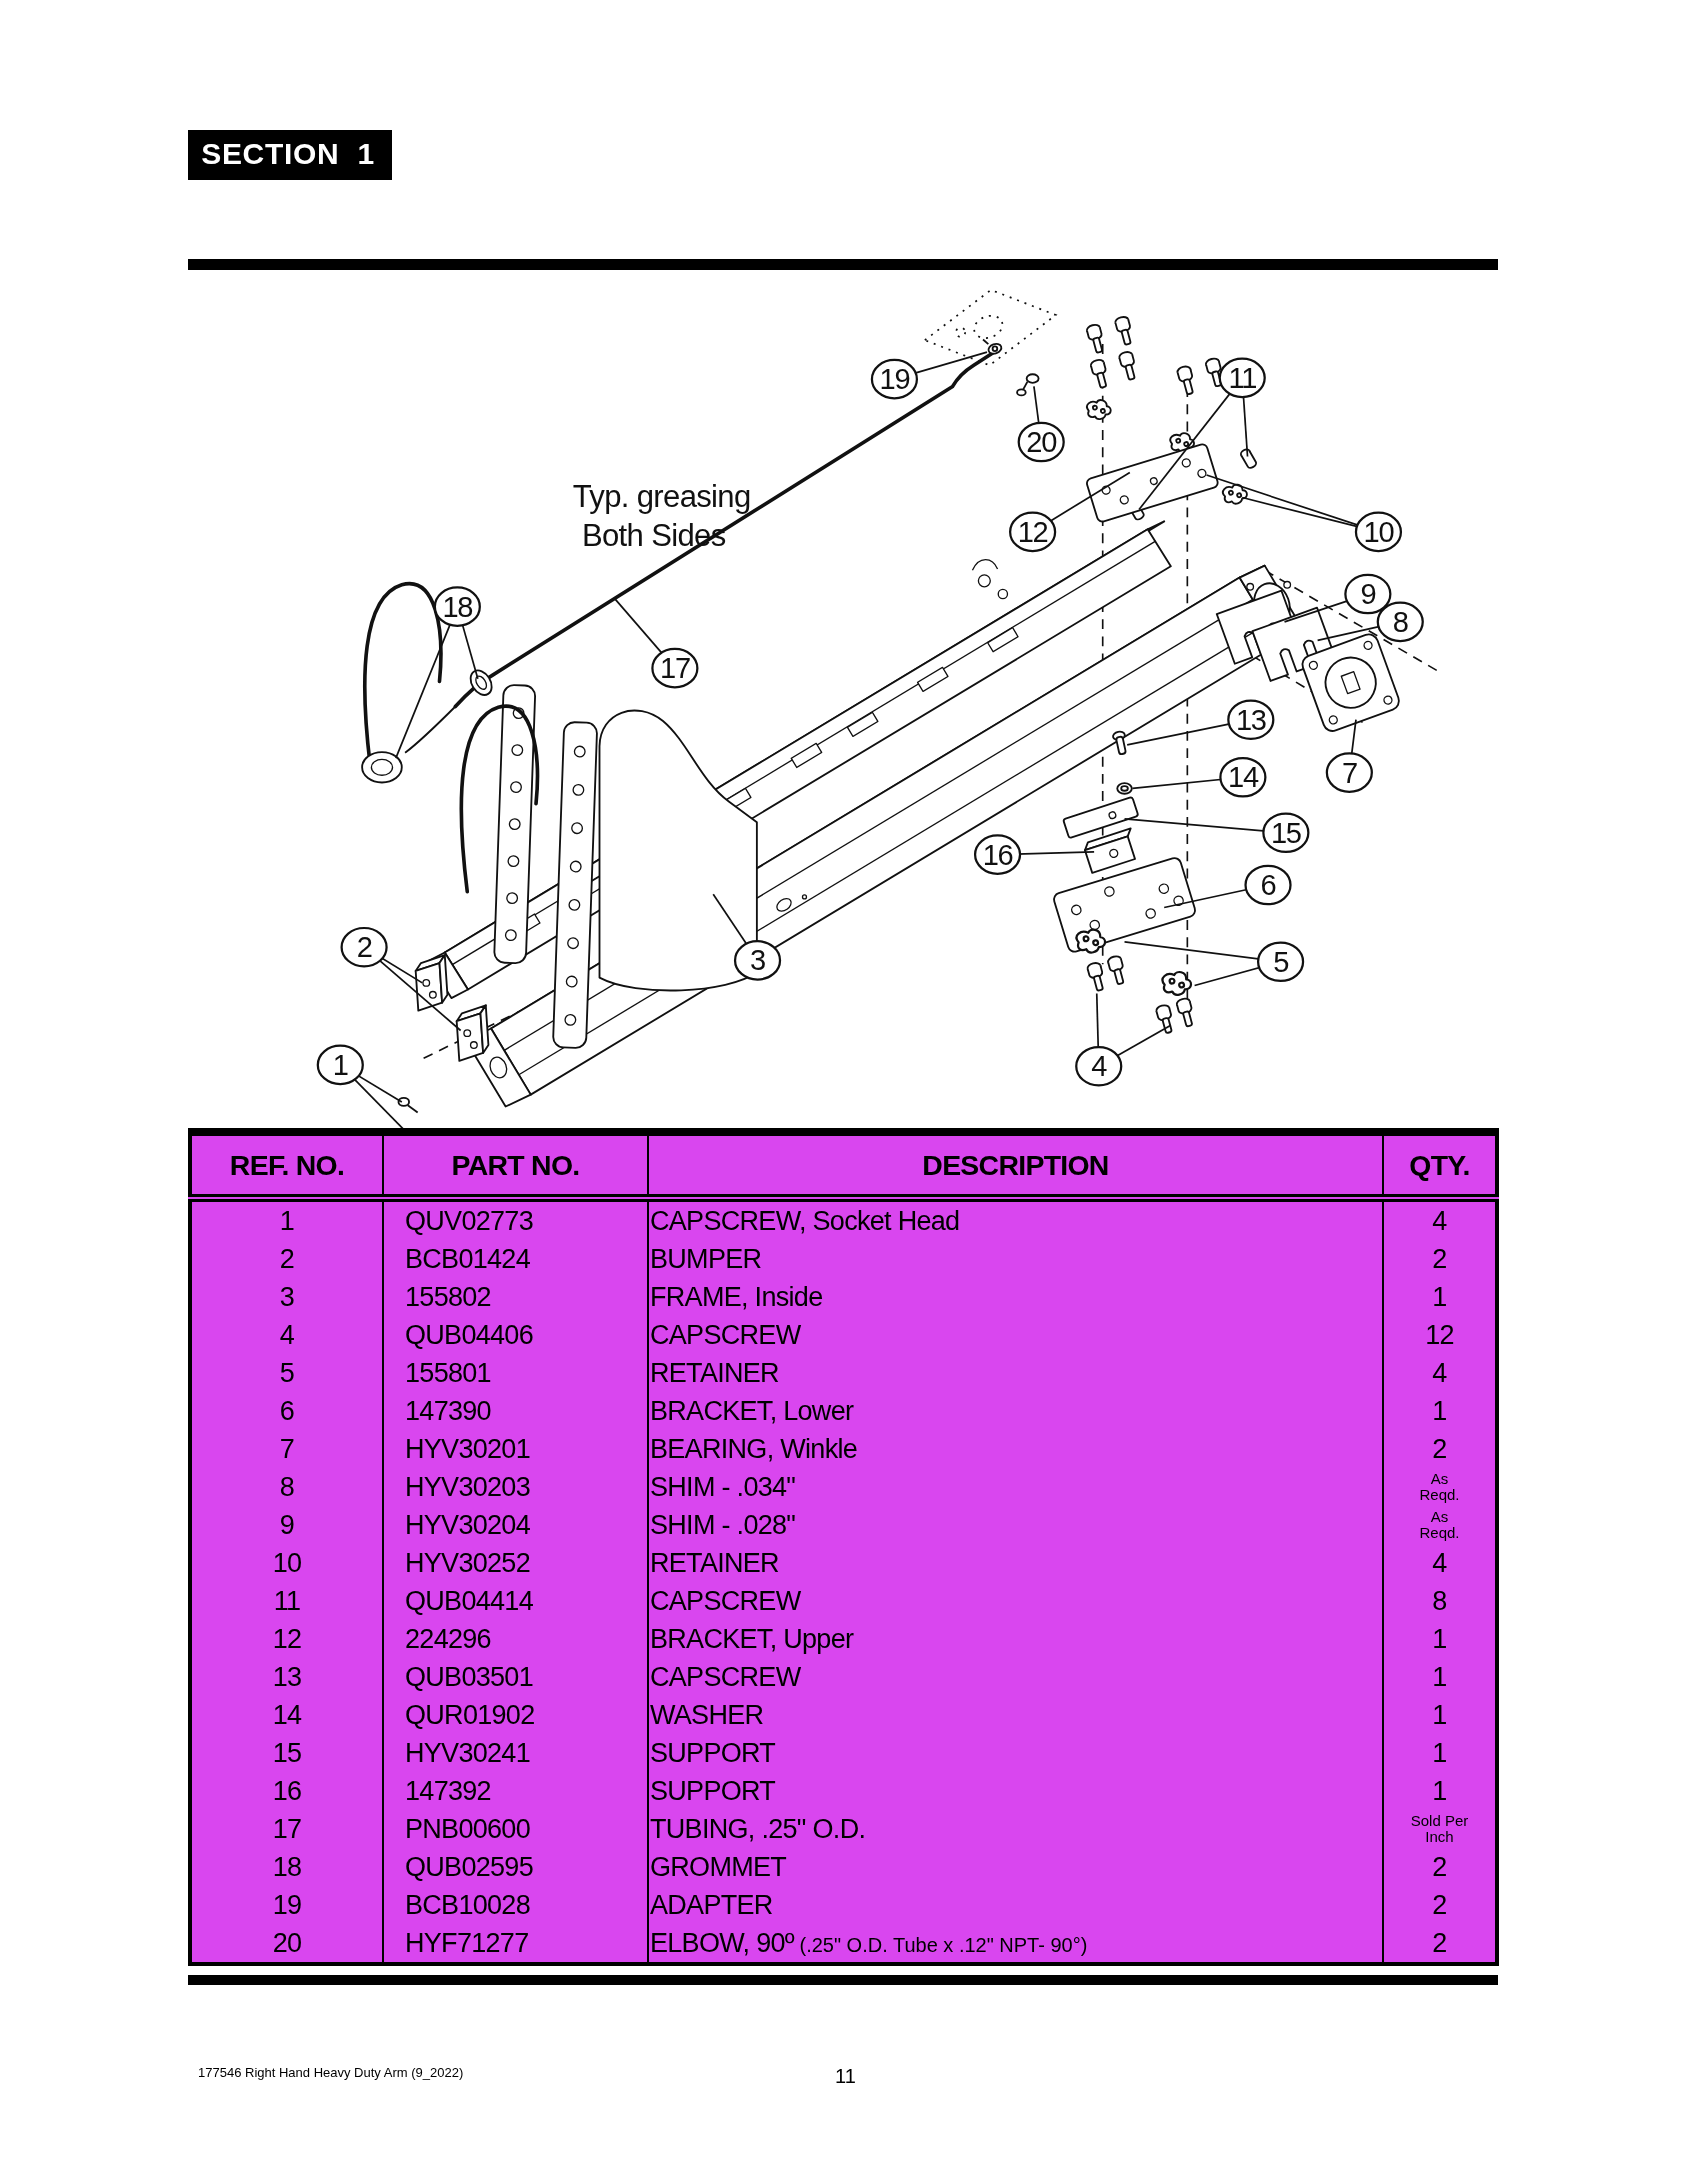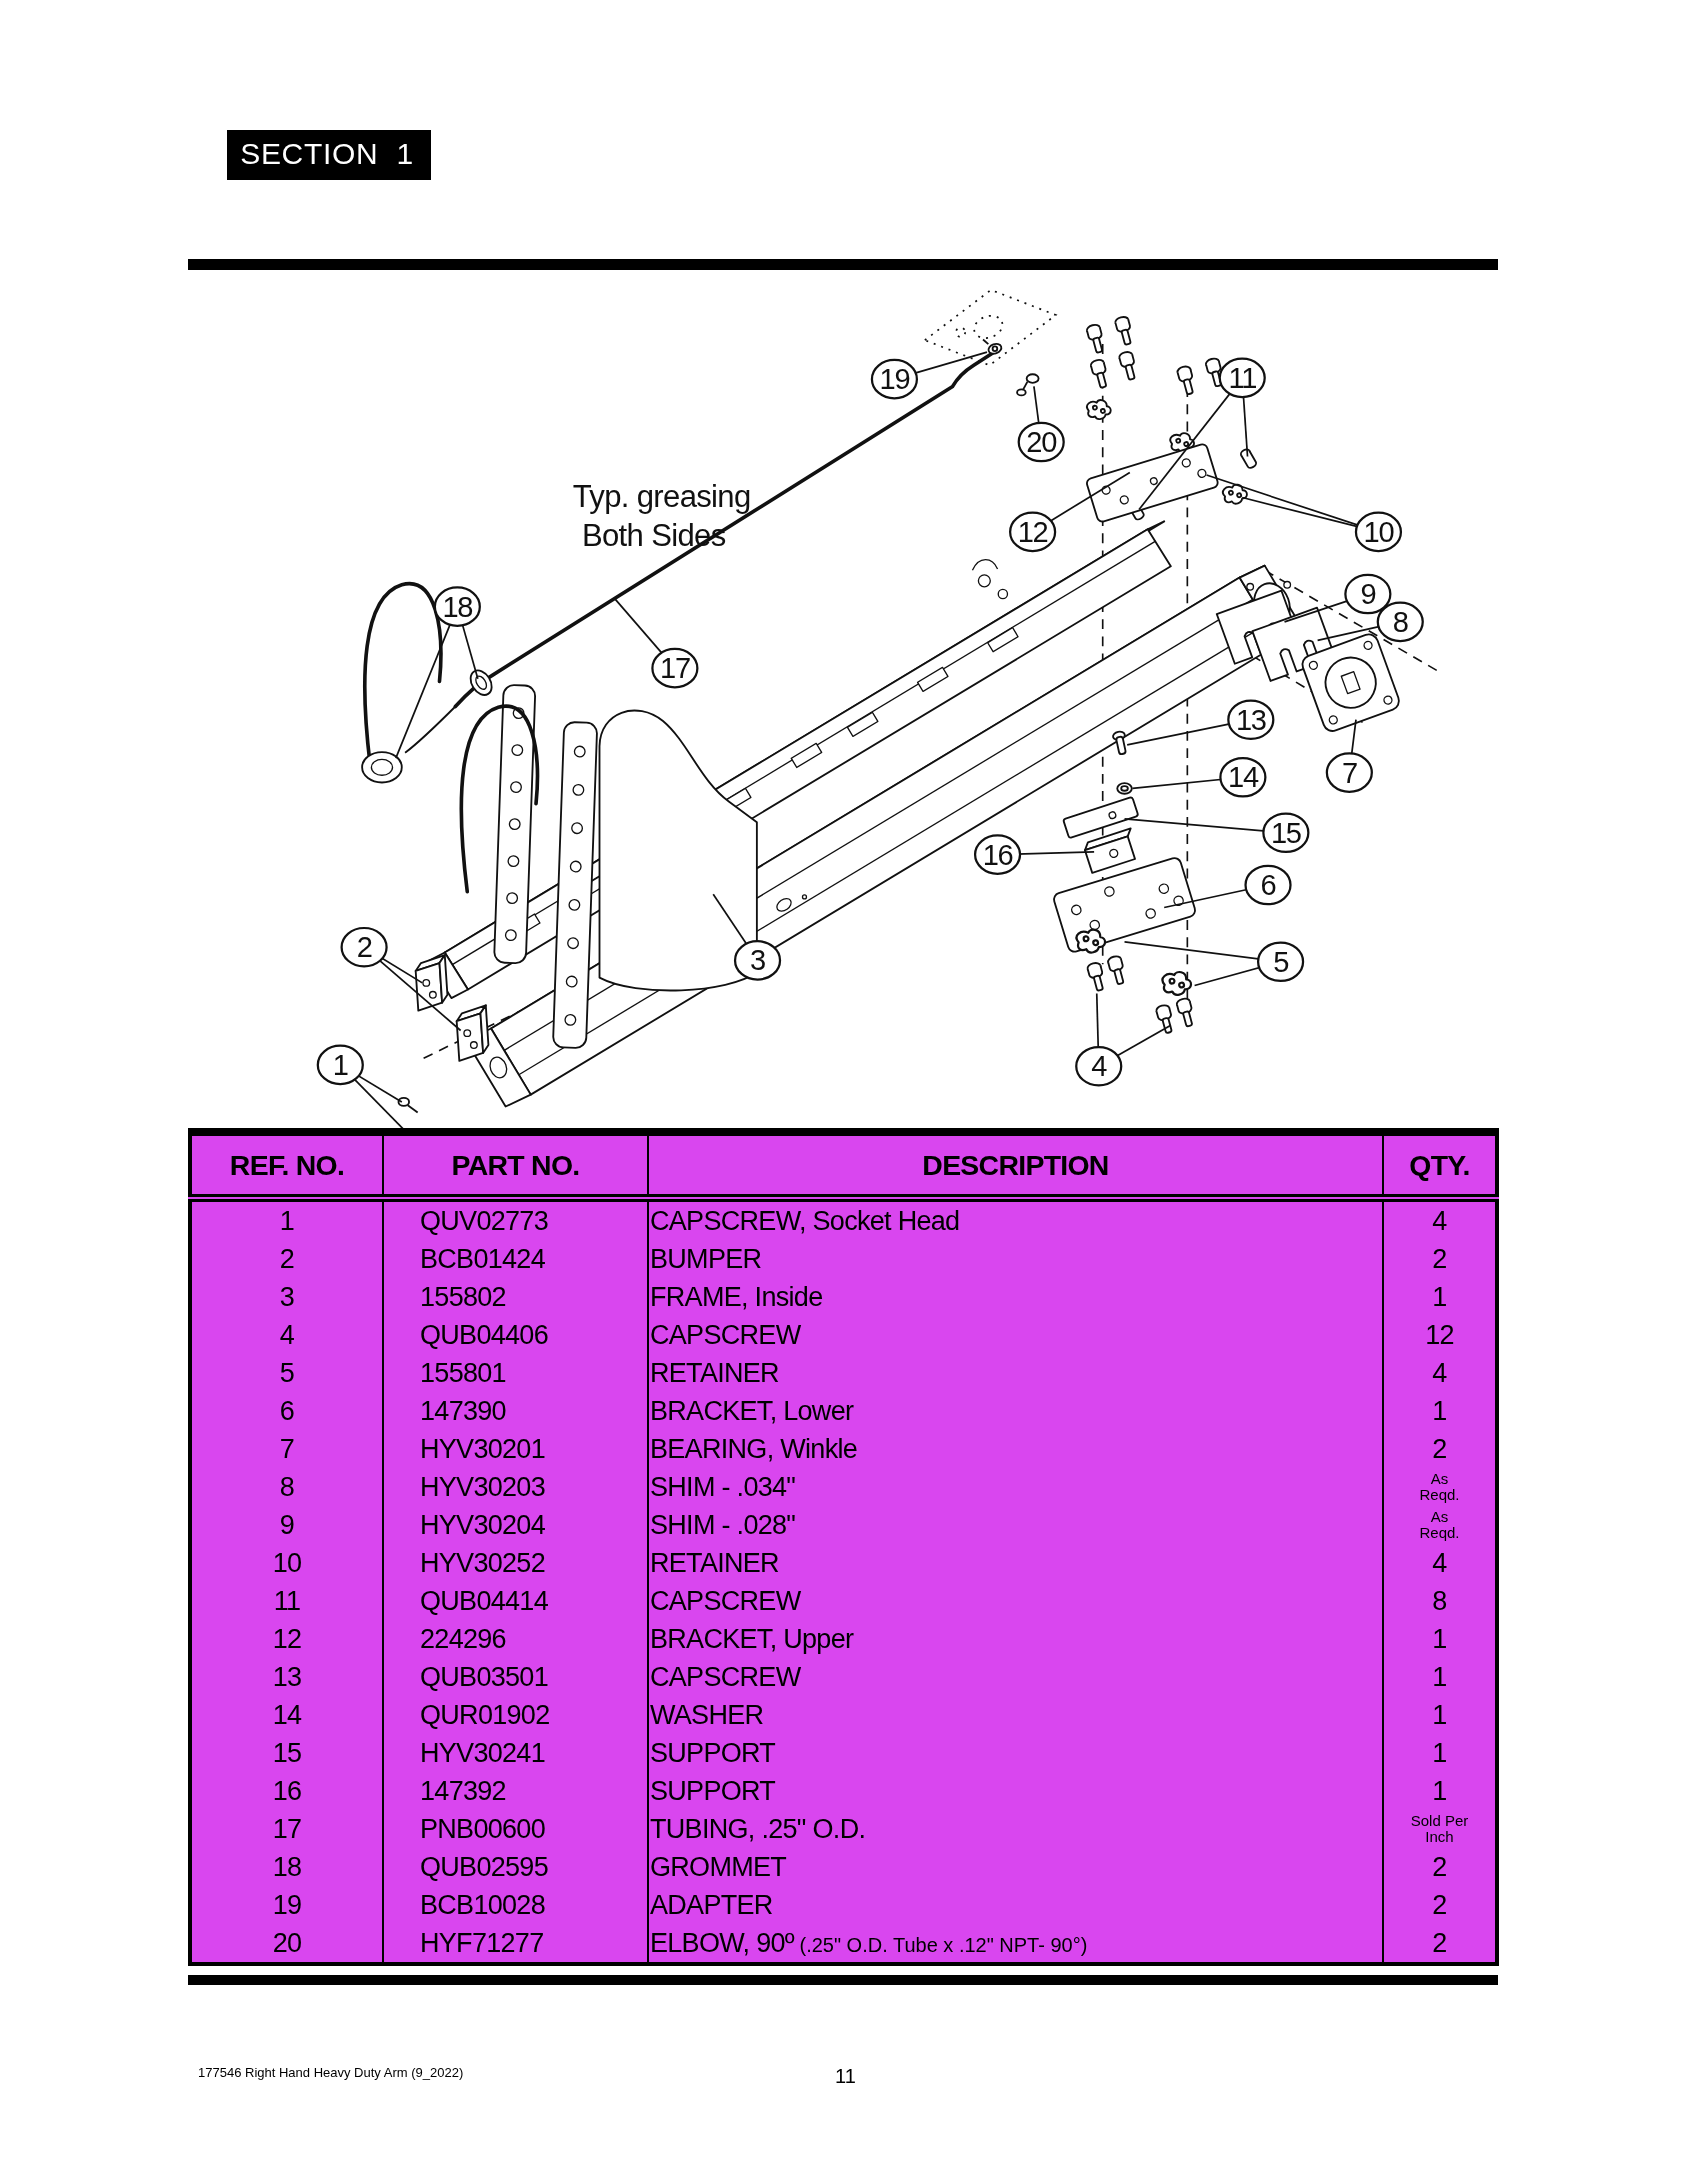--- a/index.html
+++ b/index.html
@@ -1,19 +1,19 @@
 <!DOCTYPE html>
 <html style="font-size:10.6px"><head>
 <meta charset="utf-8">
 <style>
   html,body{margin:0;padding:0;background:#9a9a9a;}
   .page{position:relative;width:1687px;height:2183px;background:#ffffff;overflow:hidden;
         font-family:"Liberation Sans",sans-serif;color:#000;}
   .section-badge{position:absolute;left:188px;top:130px;background:#000;color:#fff;
-        font-size:30px;font-weight:normal;padding:7.3px 17px 8.6px 13.2px;white-space:pre;letter-spacing:0.7px;margin-left:39px;}
+        font-size:30px;font-weight:bold;padding:7.3px 17px 8.6px 13.2px;white-space:pre;letter-spacing:0.7px;}
   .title-row{position:absolute;left:188px;top:199px;margin:0;white-space:nowrap;}
   .title-main{font-size:44px;font-weight:bold;letter-spacing:-1.3px;}
   .title-suffix{font-size:24.5px;font-weight:bold;margin-left:10.6px;letter-spacing:-0.7px;}
   .rule{position:absolute;left:188px;width:1310px;background:#000;}
   .rule-top{top:259px;height:10.6px;}
   .rule-bottom{top:1975px;height:10px;}
   svg.diagram{position:absolute;left:0;top:278px;width:1687px;height:853px;}
   svg .part{fill:#fff;stroke:#111;stroke-width:2.8;stroke-linejoin:round;}
   svg .ln{fill:none;stroke:#111;stroke-width:2.8;stroke-linejoin:round;}
   svg .thin{stroke-width:2;}
@@ -26,21 +26,21 @@
   svg .callout text{font-size:44px;fill:#111;text-anchor:middle;letter-spacing:-2px;}
   .parts-table{position:absolute;left:188px;top:1128px;width:1308px;border-collapse:collapse;
         table-layout:fixed;background:#d946ef;}
   .parts-table{border:4.6px solid #000;border-top-width:8.6px;}
   .parts-table th{font-size:28.4px;font-weight:bold;height:56px;border-bottom:8.6px double #000;
         letter-spacing:-0.7px;}
   .parts-table td{font-size:27px;height:36px;letter-spacing:-0.7px;vertical-align:middle;
         overflow:hidden;white-space:nowrap;}
   .parts-table th + th, .parts-table td + td{border-left:2.6px solid #000;}
   td.ref{text-align:center;}
-  td.part{padding-left:36px;margin-left:28px;}
+  td.part{padding-left:21px;margin-left:28px;}
   td.desc{padding-left:1px;}
   td.qty{text-align:center;}
   .qty-small{font-size:15px;line-height:16px;text-align:center;letter-spacing:0;}
   .desc-note{font-size:20px;letter-spacing:0;}
   .footer-left{position:absolute;left:198px;top:2065px;font-size:13px;}
   .footer-page{position:absolute;left:835px;top:2065px;font-size:20px;}
 </style>
 </head>
 <body>
 

